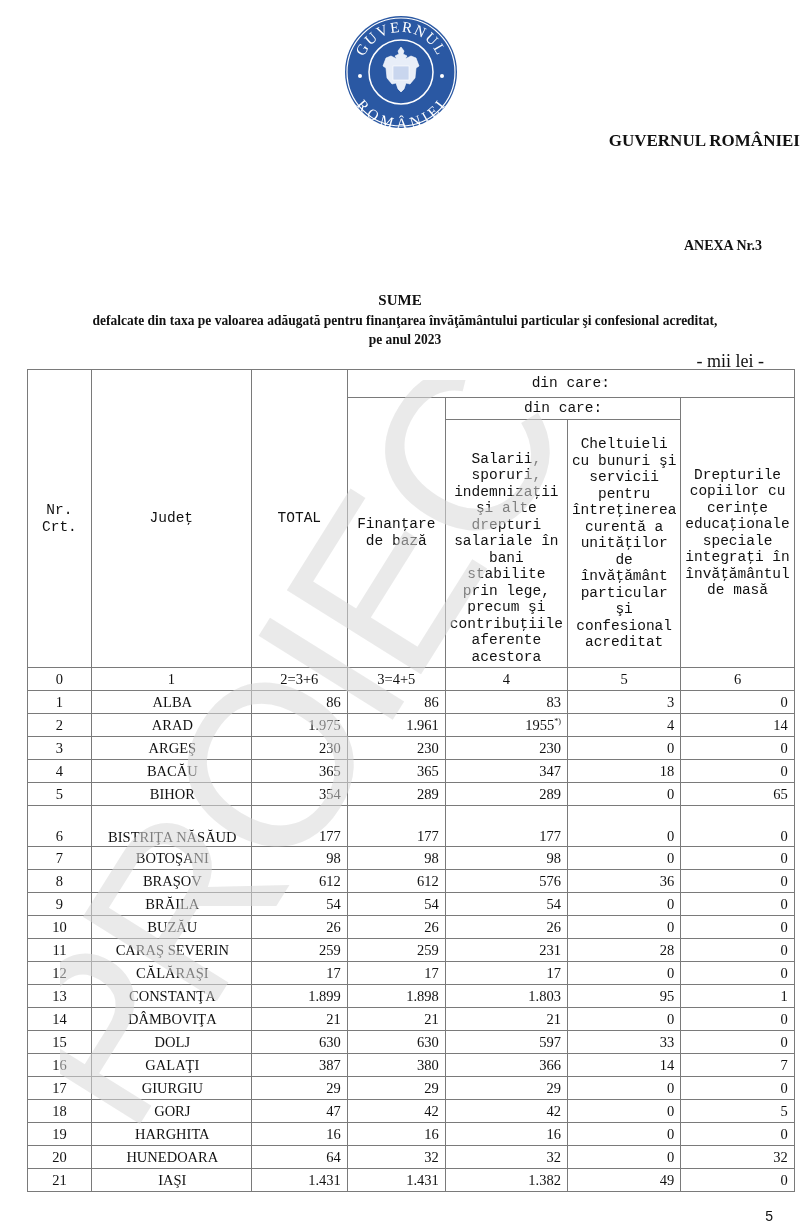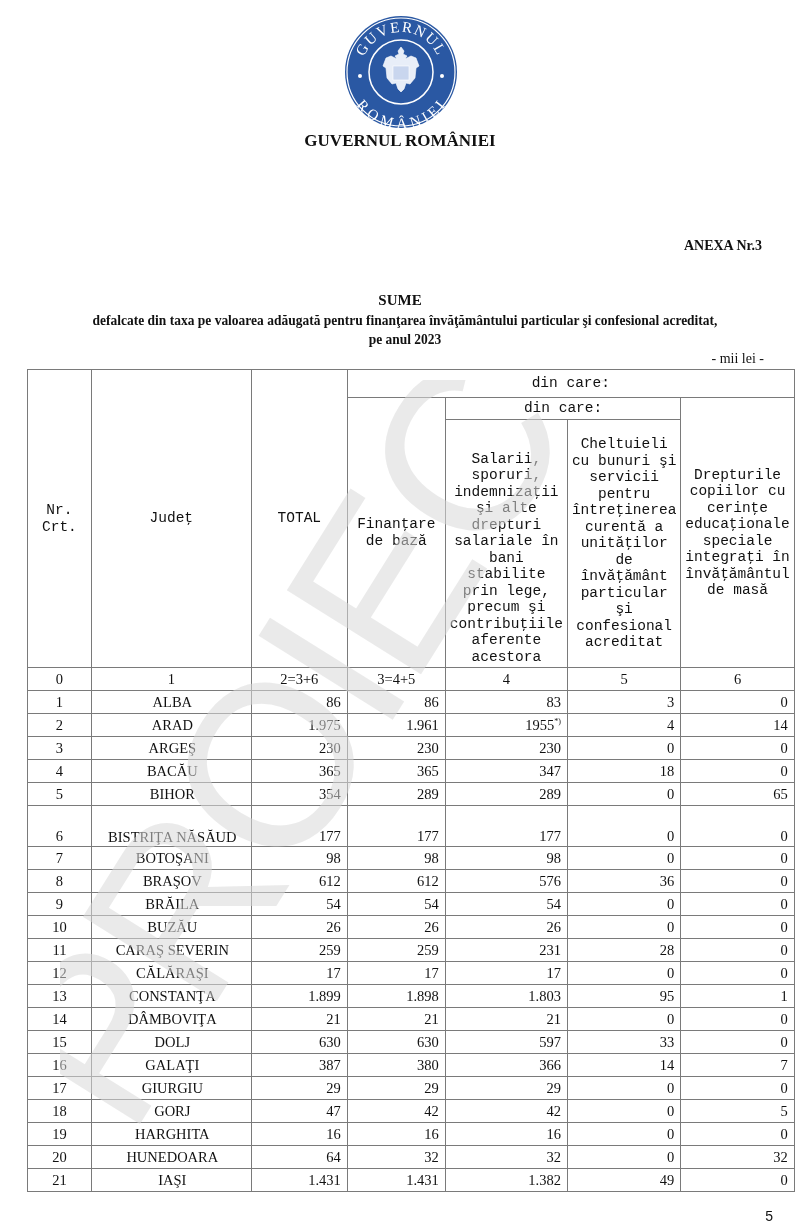--- a/index.html
+++ b/index.html
@@ -1,24 +1,24 @@
 <!DOCTYPE html>
 <html><head>
 <meta charset="utf-8">
 <style>
   html, body { margin: 0; padding: 0; background: #ffffff; }
   body { width: 800px; height: 1230px; position: relative; overflow: hidden;
          font-family: "Liberation Serif", "DejaVu Serif", serif; color: #111; }
   .logo { position: absolute; left: 343px; top: 14px; width: 116px; height: 116px; }
-  .gov-name { position: absolute; left: 0; width: 800px; top: 131px; text-align: center;
+  .gov-name { position: absolute; left: 0; width: 800px; top: 131px; text-align: right;
               font-weight: bold; font-size: 17px; }
   .anexa { position: absolute; right: 38px; top: 238px; font-weight: bold; font-size: 14px; }
   .title1 { position: absolute; left: 0; width: 800px; top: 292px; text-align: center; font-weight: bold; font-size: 15px; font-family: Liberation Serif, serif; }
   .title2 { position: absolute; left: 60px; width: 690px; top: 311px; text-align: center; font-weight: bold; font-size: 14.5px; line-height: 19px; transform: scaleX(0.93); transform-origin: center; }
-  .unit { position: absolute; right: 36px; top: 351px; font-size: 14px; }
+  .unit { position: absolute; right: 36px; top: 351px; font-size: 18px; }
   table { position: absolute; left: 27px; top: 369px; border-collapse: collapse; font-size: 14.5px; }
   td, th { border: 1px solid #7a7a7a; padding: 0 4px; font-weight: normal; }
   th { text-align: center; vertical-align: middle; line-height: 16.5px; font-family: Liberation Mono, monospace; }
   td.num { text-align: right; padding-right: 6px; }
   td.c { text-align: center; }
   td.l { text-align: center; padding-left: 6px; line-height: 16px; }
   tr.data td { height: 20px; padding-top: 1px; padding-bottom: 1px; }
   tr.data.tall td { height: 38px; vertical-align: bottom; }
   .sup { font-size: 8px; vertical-align: super; }
   .watermark { position: absolute; left: 60px; top: 380px; width: 560px; height: 820px; pointer-events: none; }

